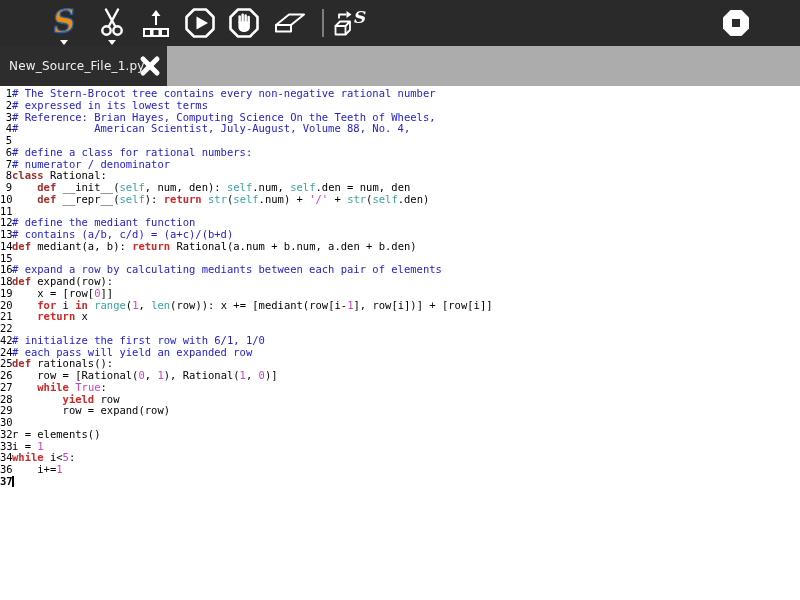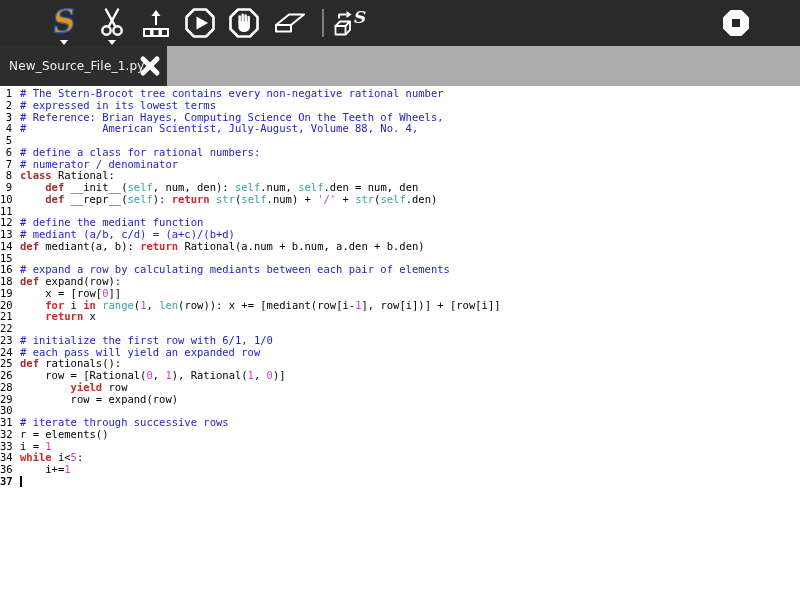--- a/index.html
+++ b/index.html
@@ -34,21 +34,21 @@
   .addbtn { position:absolute; right:10px; top:53px; width:26px; height:26px; cursor:pointer; }
 
   
   .editor { position:absolute; left:0; top:86px; width:800px; height:514px;
             background:#fff; font-family:"DejaVu Sans Mono", monospace;
             font-size:10.5px; line-height:11.76px; padding-top:2px;
             cursor:text; overflow:hidden; }
   .line { height:11.76px; white-space:pre; }
   .ln { display:inline-block; width:12px; text-align:right; color:#000; }
   .ln.bold { font-weight:bold; }
-  .code { white-space:pre; margin-left:8px; }
+  .code { white-space:pre; margin-left:0; }
   .tk-pl  { color:var(--c-plain); }
   .tk-com { color:var(--c-comment); }
   .tk-kw1 { color:var(--c-keyword_def); font-weight:bold; }
   .tk-kw2 { color:var(--c-keyword_flow); font-weight:bold; }
   .tk-bi  { color:var(--c-builtin); }
   .tk-lit { color:var(--c-literal); }
   .cursor { display:inline-block; width:1.5px; height:11px; background:#000;
             vertical-align:-2px; }
 </style>
 </head>
@@ -164,37 +164,37 @@
       <div class="line"><span class="ln">3</span><span class="code"><span class="tk-com"># Reference: Brian Hayes, Computing Science On the Teeth of Wheels,</span></span></div>
       <div class="line"><span class="ln">4</span><span class="code"><span class="tk-com">#            American Scientist, July-August, Volume 88, No. 4,</span></span></div>
       <div class="line"><span class="ln">5</span><span class="code"></span></div>
       <div class="line"><span class="ln">6</span><span class="code"><span class="tk-com"># define a class for rational numbers:</span></span></div>
       <div class="line"><span class="ln">7</span><span class="code"><span class="tk-com"># numerator / denominator</span></span></div>
       <div class="line"><span class="ln">8</span><span class="code"><span class="tk-kw1">class</span><span class="tk-pl"> Rational:</span></span></div>
       <div class="line"><span class="ln">9</span><span class="code"><span class="tk-pl">    </span><span class="tk-kw1">def</span><span class="tk-pl"> __init__(</span><span class="tk-bi">self</span><span class="tk-pl">, num, den): </span><span class="tk-bi">self</span><span class="tk-pl">.num, </span><span class="tk-bi">self</span><span class="tk-pl">.den = num, den</span></span></div>
       <div class="line"><span class="ln">10</span><span class="code"><span class="tk-pl">    </span><span class="tk-kw1">def</span><span class="tk-pl"> __repr__(</span><span class="tk-bi">self</span><span class="tk-pl">): </span><span class="tk-kw2">return</span><span class="tk-pl"> </span><span class="tk-bi">str</span><span class="tk-pl">(</span><span class="tk-bi">self</span><span class="tk-pl">.num) + </span><span class="tk-lit">'/'</span><span class="tk-pl"> + </span><span class="tk-bi">str</span><span class="tk-pl">(</span><span class="tk-bi">self</span><span class="tk-pl">.den)</span></span></div>
       <div class="line"><span class="ln">11</span><span class="code"></span></div>
       <div class="line"><span class="ln">12</span><span class="code"><span class="tk-com"># define the mediant function</span></span></div>
-      <div class="line"><span class="ln">13</span><span class="code"><span class="tk-com"># mediant (a/b, c/d) = (a+c)/(b+d)</span></span></div>
+      <div class="line"><span class="ln">13</span><span class="code"><span class="tk-com"># contains (a/b, c/d) = (a+c)/(b+d)</span></span></div>
       <div class="line"><span class="ln">14</span><span class="code"><span class="tk-kw1">def</span><span class="tk-pl"> mediant(a, b): </span><span class="tk-kw2">return</span><span class="tk-pl"> Rational(a.num + b.num, a.den + b.den)</span></span></div>
       <div class="line"><span class="ln">15</span><span class="code"></span></div>
       <div class="line"><span class="ln">16</span><span class="code"><span class="tk-com"># expand a row by calculating mediants between each pair of elements</span></span></div>
       <div class="line"><span class="ln">18</span><span class="code"><span class="tk-kw1">def</span><span class="tk-pl"> expand(row):</span></span></div>
       <div class="line"><span class="ln">19</span><span class="code"><span class="tk-pl">    x = [row[</span><span class="tk-lit">0</span><span class="tk-pl">]]</span></span></div>
       <div class="line"><span class="ln">20</span><span class="code"><span class="tk-pl">    </span><span class="tk-kw2">for</span><span class="tk-pl"> i </span><span class="tk-kw2">in</span><span class="tk-pl"> </span><span class="tk-bi">range</span><span class="tk-pl">(</span><span class="tk-lit">1</span><span class="tk-pl">, </span><span class="tk-bi">len</span><span class="tk-pl">(row)): x += [mediant(row[i-</span><span class="tk-lit">1</span><span class="tk-pl">], row[i])] + [row[i]]</span></span></div>
       <div class="line"><span class="ln">21</span><span class="code"><span class="tk-pl">    </span><span class="tk-kw2">return</span><span class="tk-pl"> x</span></span></div>
       <div class="line"><span class="ln">22</span><span class="code"></span></div>
-      <div class="line"><span class="ln">23</span><span class="code"><span class="tk-com"># initialize the first row with 6/1, 1/0</span></span></div>
+      <div class="line"><span class="ln">42</span><span class="code"><span class="tk-com"># initialize the first row with 6/1, 1/0</span></span></div>
       <div class="line"><span class="ln">24</span><span class="code"><span class="tk-com"># each pass will yield an expanded row</span></span></div>
       <div class="line"><span class="ln">25</span><span class="code"><span class="tk-kw1">def</span><span class="tk-pl"> rationals():</span></span></div>
       <div class="line"><span class="ln">26</span><span class="code"><span class="tk-pl">    row = [Rational(</span><span class="tk-lit">0</span><span class="tk-pl">, </span><span class="tk-lit">1</span><span class="tk-pl">), Rational(</span><span class="tk-lit">1</span><span class="tk-pl">, </span><span class="tk-lit">0</span><span class="tk-pl">)]</span></span></div>
+      <div class="line"><span class="ln">27</span><span class="code"><span class="tk-pl">    </span><span class="tk-kw2">while</span><span class="tk-pl"> </span><span class="tk-lit">True</span><span class="tk-pl">:</span></span></div>
       <div class="line"><span class="ln">28</span><span class="code"><span class="tk-pl">        </span><span class="tk-kw2">yield</span><span class="tk-pl"> row</span></span></div>
       <div class="line"><span class="ln">29</span><span class="code"><span class="tk-pl">        row = expand(row)</span></span></div>
       <div class="line"><span class="ln">30</span><span class="code"></span></div>
-      <div class="line"><span class="ln">31</span><span class="code"><span class="tk-com"># iterate through successive rows</span></span></div>
       <div class="line"><span class="ln">32</span><span class="code"><span class="tk-pl">r = elements()</span></span></div>
       <div class="line"><span class="ln">33</span><span class="code"><span class="tk-pl">i = </span><span class="tk-lit">1</span></span></div>
       <div class="line"><span class="ln">34</span><span class="code"><span class="tk-kw2">while</span><span class="tk-pl"> i&lt;</span><span class="tk-lit">5</span><span class="tk-pl">:</span></span></div>
       <div class="line"><span class="ln">36</span><span class="code"><span class="tk-pl">    i+=</span><span class="tk-lit">1</span></span></div>
       <div class="line"><span class="ln bold">37</span><span class="code"><span class="cursor"></span></span></div>
     </div>
 
 </div>
 
 </body></html>

